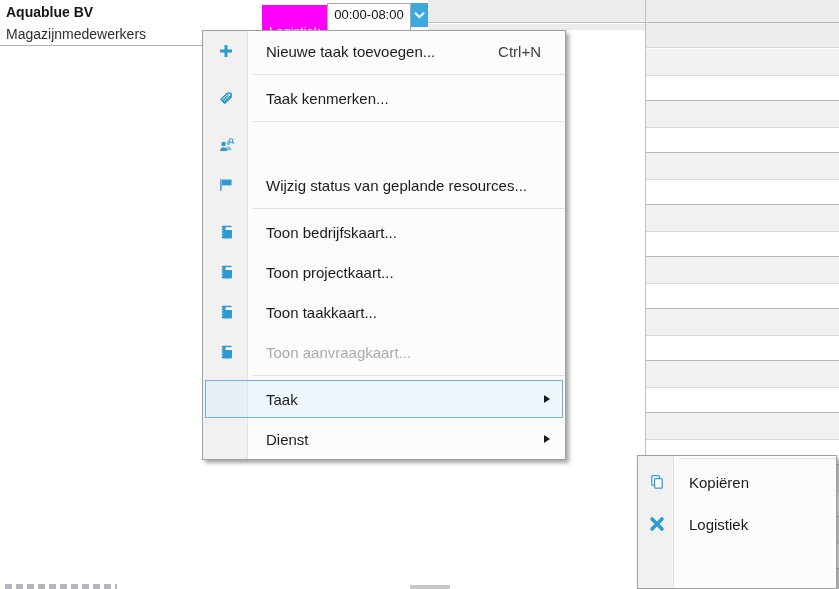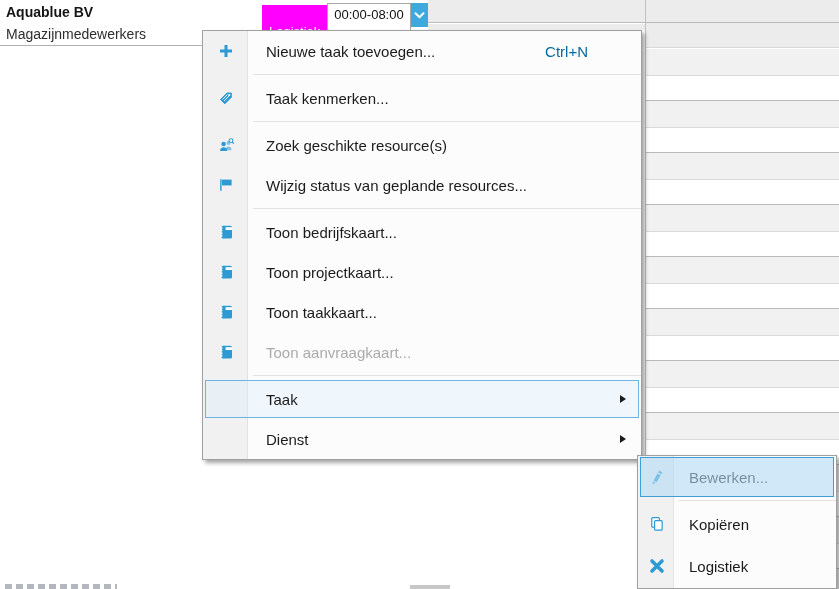--- a/index.html
+++ b/index.html
@@ -32,27 +32,27 @@
   .top-strip-b { position:absolute; left:428px; top:24px; width:217px; height:6px; background:#ececec; }
 
   .badge { position:absolute; left:262px; top:5px; height:21px; line-height:21px; padding:16px 7px;
     background:#ff00ff; color:#ffffff; font-size:13px; }
   .timebox { position:absolute; left:327px; top:3px; width:84px; height:34px; line-height:22px;
     background:#ffffff; border:1px solid #a8a8a8; text-align:center; font-size:13px; color:#111; }
   .time-dropdown { position:absolute; left:411px; top:3px; width:17px; height:24px; background:#3da9dd;
     display:flex; align-items:center; justify-content:center; cursor:pointer; }
 
   
-  .menu { position:absolute; left:202px; top:30px; width:440px; background:#fcfcfc;
+  .menu { position:absolute; left:202px; top:30px; width:364px; background:#fcfcfc;
     border:1px solid #a0a0a0; box-shadow:3px 3px 4px rgba(0,0,0,0.35); z-index:5; }
   .menu-gutter { position:absolute; left:0; top:0; bottom:0; width:45px; background:#f1f1f1; border-right:1px solid #e2e2e2; }
   .mi { position:relative; z-index:1; display:flex; align-items:center; height:40px; cursor:default; }
   .mi-icon { width:46px; flex:none; display:flex; align-items:center; justify-content:center; }
   .mi-label { flex:1; padding-left:17px; font-size:15px; color:#1b1b1b; white-space:nowrap; }
-  .mi-shortcut { padding-right:53px; font-size:15px; color:#0369a1; }
+  .mi-shortcut { padding-right:24px; font-size:15px; color:#404040; }
   .mi.disabled .mi-label { color:#ababab; }
   .menu-sep { position:relative; z-index:1; height:1px; background:#e2e2e2; margin:3px 0 3px 50px; }
   .mi-arrow { width:0; height:0; border-left:6px solid #1b1b1b; border-top:4px solid transparent;
     border-bottom:4px solid transparent; margin-right:15px; flex:none; }
   .hl-box { position:absolute; left:2px; right:2px; top:1px; bottom:1px;
     border:1px solid #6fb4e0; background:rgba(219,239,252,0.35); z-index:0; }
   .mi > span { position:relative; z-index:1; }
 
   
   .submenu { position:absolute; left:637px; top:455px; width:200px; height:134px; background:#fcfcfc;
@@ -127,21 +127,20 @@
     <span class="mi-icon">
       <svg width="17" height="16" viewBox="0 0 17 16">
         <circle cx="10.5" cy="6" r="2" fill="#7fc0e4"></circle>
         <path d="M7.6 12.6 c0-2 1.3-3.2 2.9-3.2 s2.9 1.2 2.9 3.2 v0.6 h-5.8z" fill="#7fc0e4"></path>
         <circle cx="5.6" cy="7" r="2.3" fill="#2e9ad3"></circle>
         <path d="M2 14 c0-2.3 1.6-3.7 3.6-3.7 s3.6 1.4 3.6 3.7z" fill="#2e9ad3"></path>
         <circle cx="13" cy="3.6" r="1.9" fill="#ffffff" stroke="#2e9ad3" stroke-width="1.1"></circle>
         <line x1="14.3" y1="5" x2="15.8" y2="6.6" stroke="#2e9ad3" stroke-width="1.3"></line>
       </svg>
     </span>
-    <span class="mi-label">Zoek geschikte resource(s)</span>
   </div>
 
   <div class="mi">
     <span class="mi-icon">
       <svg width="16" height="16" viewBox="0 0 16 16">
         <rect x="2.2" y="2" width="1.4" height="12" rx="0.7" fill="#2e9ad3"></rect>
         <path d="M4 2.6 H13.6 V8.4 H4 Z" fill="#2e9ad3"></path>
       </svg>
     </span>
     <span class="mi-label">Wijzig status van geplande resources...</span>
@@ -217,31 +216,20 @@
   <div class="mi">
     <span class="mi-icon"></span>
     <span class="mi-label">Dienst</span>
     <span class="mi-arrow"></span>
   </div>
 </div>
 
 <div class="submenu">
   <div class="menu-gutter"></div>
 
-  <div class="smi">
-    <div class="hl-box"></div>
-    <span class="mi-icon">
-      <svg width="16" height="16" viewBox="0 0 16 16">
-        <path d="M10.2 1.6 l3.1 1.8 -1.1 1.9 -3.1-1.8z" fill="#2e9ad3"></path>
-        <path d="M8.5 4.5 l3.1 1.8 -4 6.9 -3.1-1.8z" fill="#2e9ad3"></path>
-        <path d="M4.1 12.4 l2.6 1.5 -3.4 1z" fill="#2e9ad3"></path>
-      </svg>
-    </span>
-    <span class="mi-label">Bewerken...</span>
-  </div>
 
   <div class="menu-sep"></div>
 
   <div class="smi">
     <span class="mi-icon">
       <svg width="16" height="16" viewBox="0 0 16 16">
         <rect x="2.8" y="1.6" width="7.6" height="9.6" rx="1" fill="#ffffff" stroke="#2e9ad3" stroke-width="1.2"></rect>
         <rect x="5.6" y="4.6" width="7.6" height="9.6" rx="1" fill="#ffffff" stroke="#2e9ad3" stroke-width="1.2"></rect>
       </svg>
     </span>

